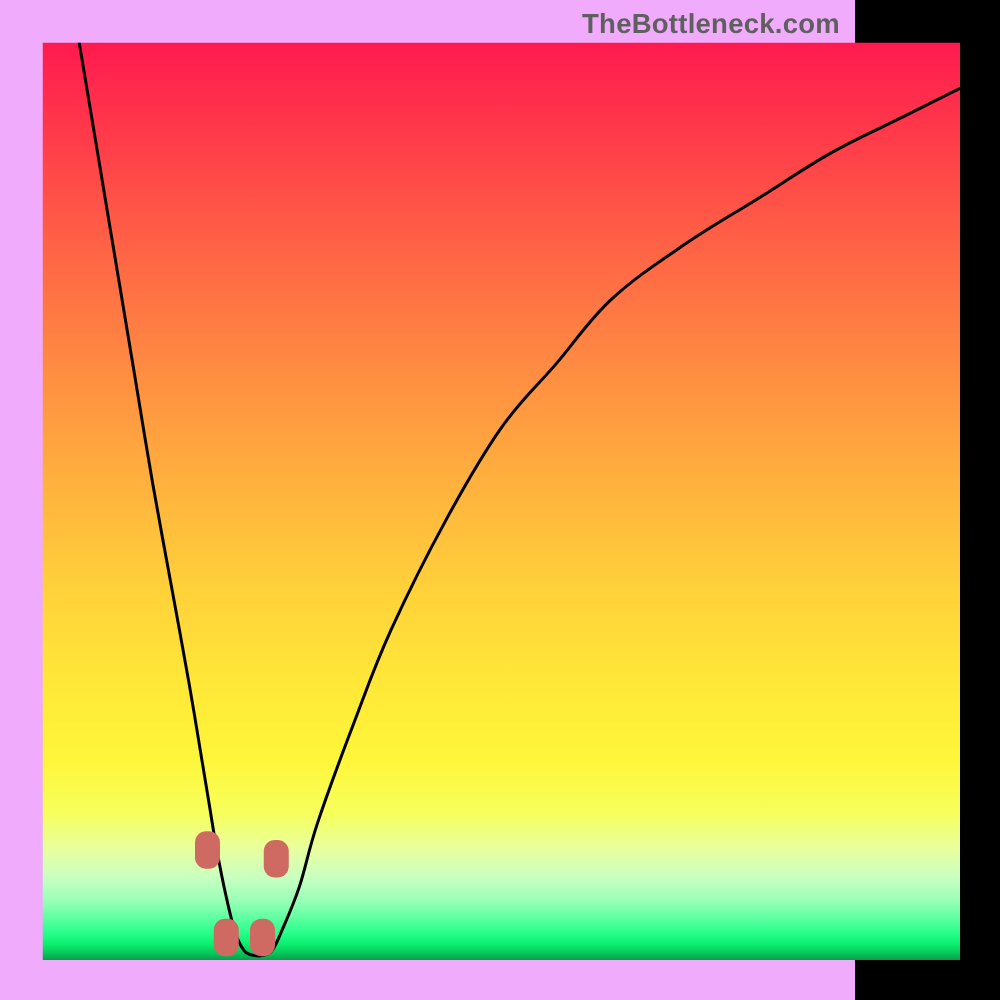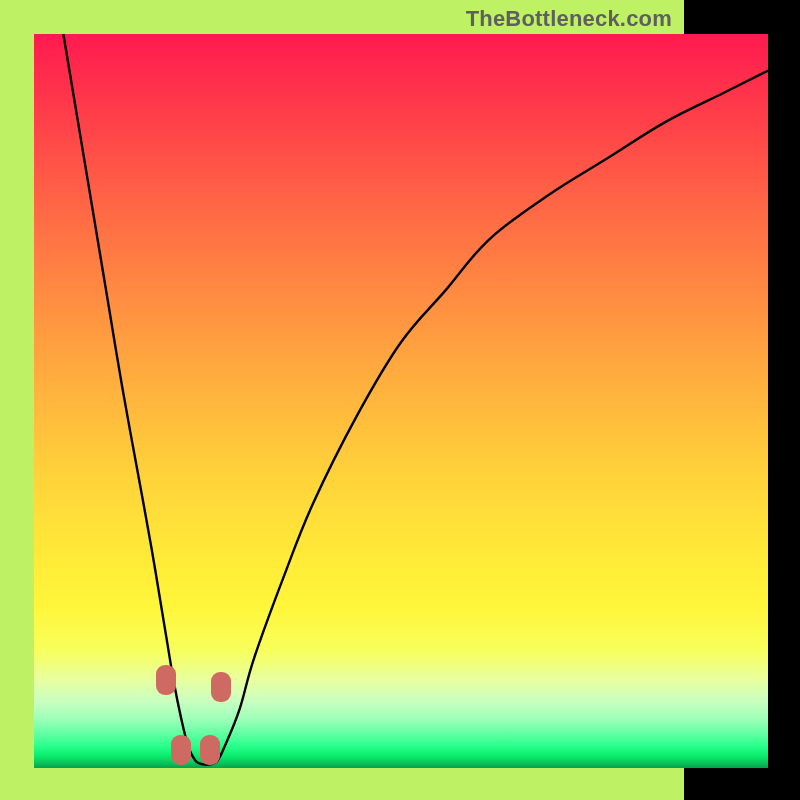--- a/index.html
+++ b/index.html
@@ -9,21 +9,21 @@
     height: 800px;
     background: #000;
     overflow: hidden;
   }
   .frame {
     position: absolute;
     left: 0;
     top: 0;
     width: 684px;
     height: 800px;
-    background: #bef264;
+    background: #f0abfc;
   }
   .plot-area {
     position: absolute;
     left: 34px;
     top: 34px;
     width: 734px;
     height: 734px;
     overflow: hidden;
   }
   .gradient {

